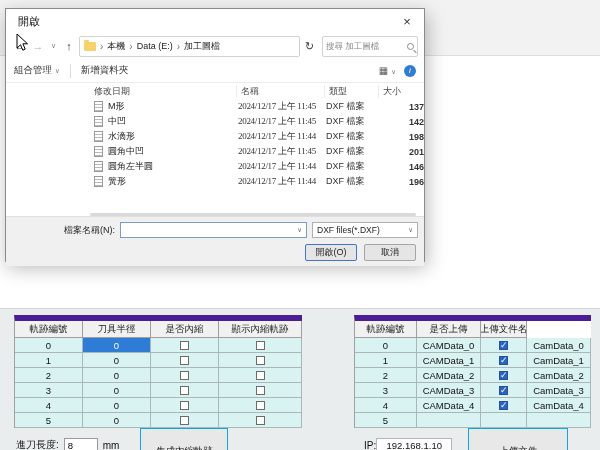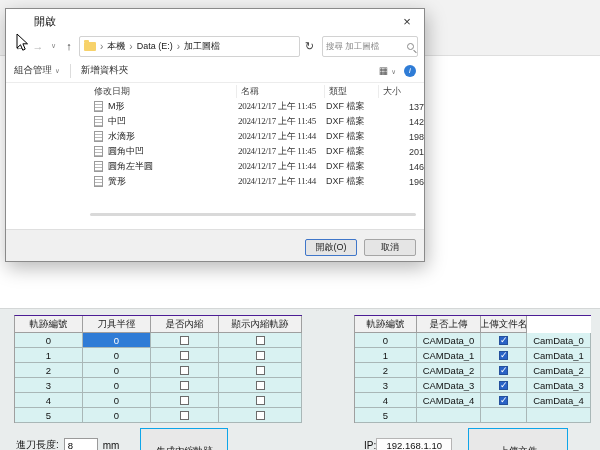--- a/index.html
+++ b/index.html
@@ -22,21 +22,21 @@
     background:#e9eded; border-top:1px solid #d4d7d7;
   }
 
   
   .dialog {
     position:absolute; left:5px; top:8px; width:420px; height:254px;
     background:#ffffff; border:1px solid #8a8a8a;
     box-shadow: 2px 6px 18px rgba(0,0,0,.28);
     display:flex; flex-direction:column; z-index:10;
   }
-  .titlebar { height:24px; display:flex; align-items:center; padding-left:28px; background:#fff; flex:0 0 auto; }
+  .titlebar { height:24px; display:flex; align-items:center; padding-left:12px; background:#fff; flex:0 0 auto; }
   .dlg-title { font-size:11px; color:#111; }
   .dlg-close { margin-left:auto; width:34px; height:24px; display:flex; align-items:center; justify-content:center; font-size:13px; color:#333; cursor:default; }
   .navrow { height:26px; display:flex; align-items:center; padding:0 6px; gap:2px; flex:0 0 auto; }
   .navico { width:16px; text-align:center; font-size:11px; color:#333; }
   .navico.fwd { color:#b3b3b3; }
   .navico.chev { font-size:7px; color:#888; width:11px; }
   .navico.refresh { font-size:11px; color:#444; width:15px; }
   .breadcrumb {
     flex:1; height:21px; background:#fff; border:1px solid #d2d2d2; border-radius:2px;
     display:flex; align-items:center; padding:0 4px; gap:4px; overflow:hidden; white-space:nowrap; font-size:9px;
@@ -63,38 +63,38 @@
 
   .file-list { height:112px; overflow:hidden; flex:0 0 auto; }
   .f-row { height:15px; display:grid; grid-template-columns:16px 130px 88px 54px 46px; padding-left:84px; align-items:center; font-size:9px; color:#222; }
   .doc-ico {
     width:9px; height:11px; background:#fff; border:1px solid #9a9a9a; justify-self:center;
     background-image:repeating-linear-gradient(#ffffff 0 2px, #b9b9b9 2px 3px);
   }
   .fc { overflow:hidden; white-space:nowrap; padding-left:2px; }
   .fc.date { color:#333; letter-spacing:-0.3px;font-family:Liberation Serif, serif; }
   .fc.type { color:#333; }
-  .fc.size { text-align:right; padding-right:0; color:#333; }
+  .fc.size { text-align:right; padding-right:0; color:#333;font-weight:bold; }
 
   .hscroll { height:3px; margin:2px 8px 0 84px; background:#d9d9d9; border-radius:2px; flex:0 0 auto; }
 
   .dlg-bottom { margin-top:auto; background:#f0f0f0; border-top:1px solid #dfdfdf; padding:4px 6px 5px 6px; flex:0 0 auto; }
   .fn-row { display:flex; align-items:center; gap:5px; padding-left:52px; height:18px; }
   .fn-label { font-size:9px; color:#222; white-space:nowrap; }
   .fn-input { flex:1; height:16px; background:#fff; border:1px solid #7a9cc6; display:flex; align-items:center; }
   .fn-input input { border:none; outline:none; flex:1; height:100%; font-size:9px; font-family:inherit; padding:0 3px; }
   .combo-chev { font-size:6.5px; color:#666; padding:0 4px; }
   .ft-combo { width:106px; height:16px; background:#fff; border:1px solid #b0b0b0; display:flex; align-items:center; font-size:8.5px; color:#222; padding-left:4px; white-space:nowrap; }
   .ft-combo span:first-child { flex:1; overflow:hidden; }
   .btn-row { display:flex; justify-content:flex-end; gap:7px; margin-top:5px; padding-right:2px; }
   .dlg-btn { width:52px; height:17px; background:#e5e5e5; border:1px solid #a5a5a5; font-size:9px; font-family:inherit; color:#222; border-radius:2px; }
   .dlg-btn.primary { border-color:#3f76c9; }
 
   
-  .ptable { position:absolute; border-top:1px solid #4c1d95; border-left:1px solid #9f9f9f; background:#fff; }
+  .ptable { position:absolute; border-top:6px solid #4c1d95; border-left:1px solid #9f9f9f; background:#fff; }
   .t-row { display:grid; }
   .lt-row { grid-template-columns:68px 68px 68px 83px; }
   .rt-row { grid-template-columns:62px 64px 46px 64px; }
   .t-hcell {
     height:17px; background:#f1f1f1; border-right:1px solid #9f9f9f; border-bottom:1px solid #9f9f9f;
     display:flex; align-items:center; justify-content:center; font-size:9.5px; color:#222; overflow:hidden; white-space:nowrap;
   }
   .t-cell {
     height:15px; background:#d9f2f2; border-right:1px solid #a9b7b7; border-bottom:1px solid #a9b7b7;
     display:flex; align-items:center; justify-content:center; font-size:9.5px; color:#111; overflow:hidden; white-space:nowrap;
@@ -206,20 +206,31 @@
       <span class="fc name">簧形</span>
       <span class="fc date">2024/12/17 上午 11:44</span>
       <span class="fc type">DXF 檔案</span>
       <span class="fc size">196</span>
     </div>
   </div>
 
   <div class="hscroll"></div>
 
   <div class="dlg-bottom">
+    <div class="fn-row">
+      <span class="fn-label">檔案名稱(N):</span>
+      <div class="fn-input">
+        <input value="" style="">
+        <span class="combo-chev">∨</span>
+      </div>
+      <div class="ft-combo">
+        <span>DXF files(*.DXF)</span>
+        <span class="combo-chev">∨</span>
+      </div>
+    </div>
     <div class="btn-row">
       <button class="dlg-btn primary">開啟(O)</button>
       <button class="dlg-btn">取消</button>
     </div>
   </div>
 </div>
 
 <div class="ptable" style="left:14px; top:315px; width:288px;">
   <div class="t-row lt-row">
     <div class="t-hcell">軌跡編號</div>

